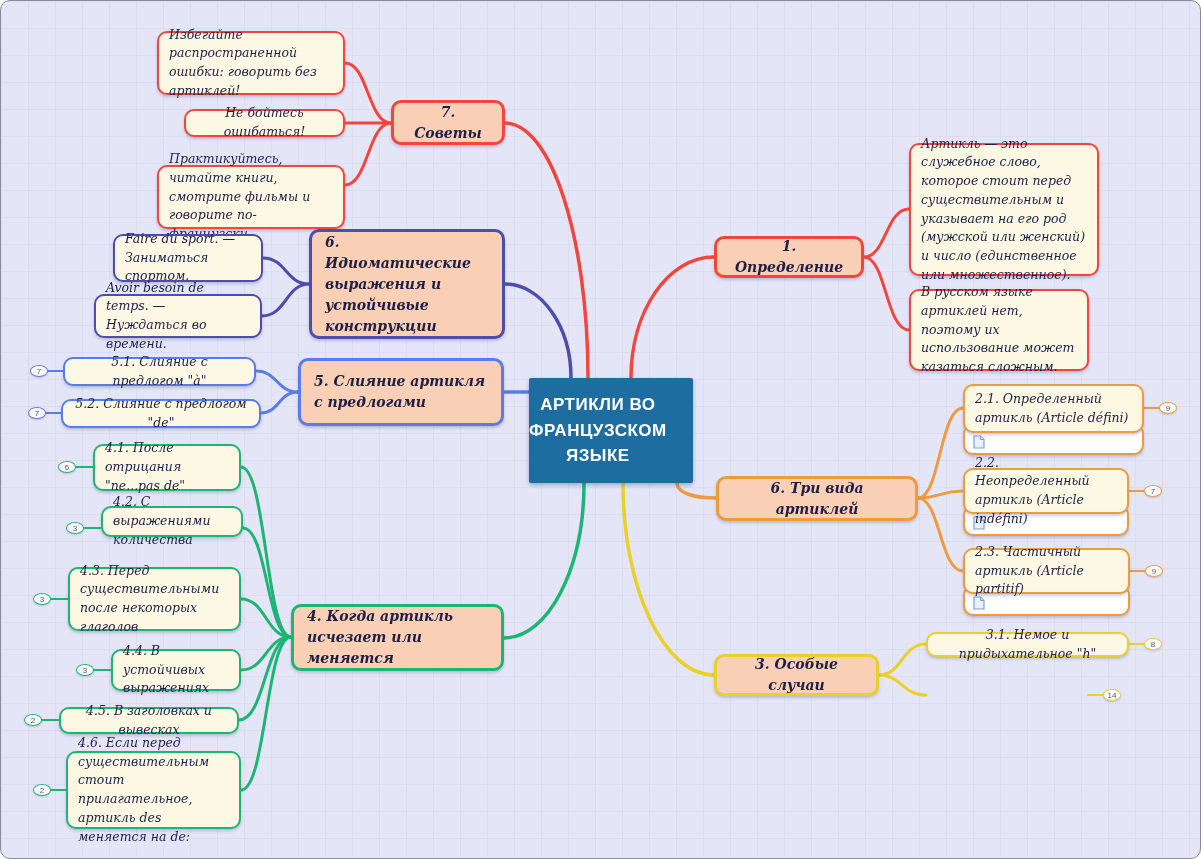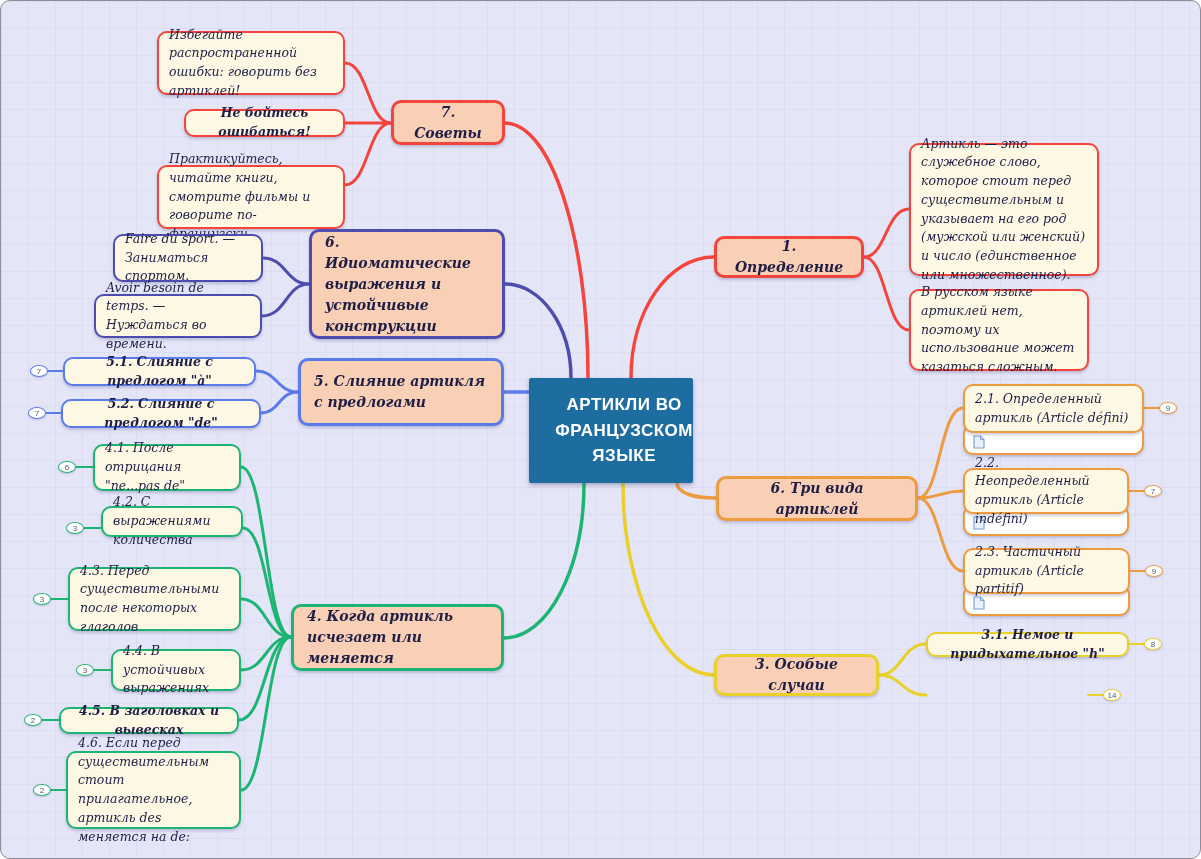--- a/index.html
+++ b/index.html
@@ -26,30 +26,29 @@
     border:2.5px solid #888;border-radius:10px;
     background:#fdf8e4;color:#1e1e46;
     display:flex;align-items:center;
     font-style:italic;
     box-shadow:0 2px 3px rgba(90,90,150,.30);
   }
   .node .txt{padding:2px 10px;line-height:1.5;}
   .child{font-size:12.5px;}
   .main{background:#f9cfb5;border-width:3px;font-weight:bold;font-size:14px;}
   .main .txt{padding:2px 13px;line-height:1.5;}
-  .ctr{justify-content:flex-start;text-align:center;font-weight:bold;}
+  .ctr{justify-content:flex-start;text-align:center;}
   .center-node{
     position:absolute;box-sizing:border-box;z-index:2;
     background:#1d6da1;color:#fff;
-    display:flex;align-items:center;justify-content:flex-end;text-align:center;
+    display:flex;align-items:center;justify-content:flex-start;text-align:center;
     font-family:"Liberation Sans", sans-serif;font-weight:bold;font-size:17px;
     border-radius:2px;
     box-shadow:0 2px 4px rgba(60,60,110,.4);
     letter-spacing:.5px;
-    padding-left:28px;
   }
   .center-node .ctxt{white-space:pre-line;line-height:1.5;}
   .badge{
     position:absolute;box-sizing:border-box;z-index:3;
     width:18px;height:12px;border-radius:50%;
     background:#fff;border:1.5px solid #888;
     display:flex;align-items:center;justify-content:center;
     font-family:"Liberation Sans", sans-serif;font-size:8px;color:#55555f;
     box-shadow:0 1px 2px rgba(90,90,150,.3);
   }

